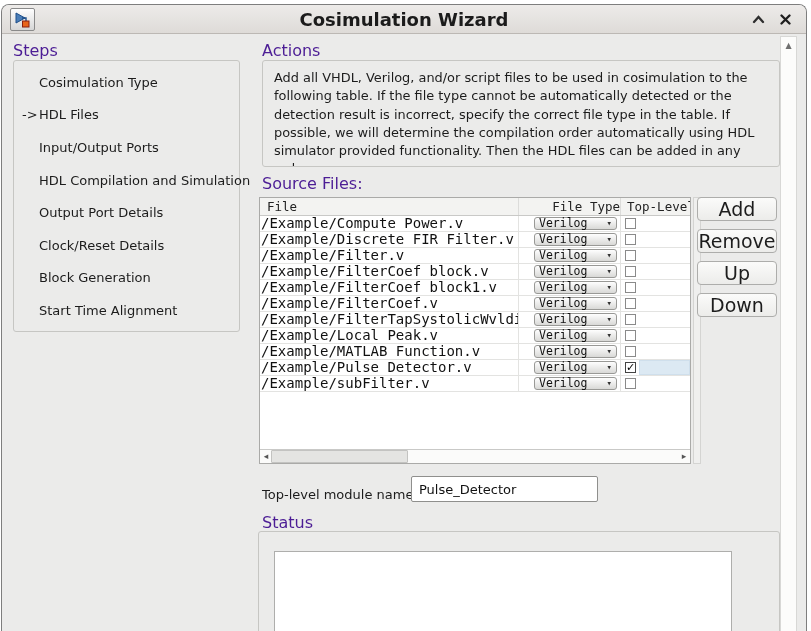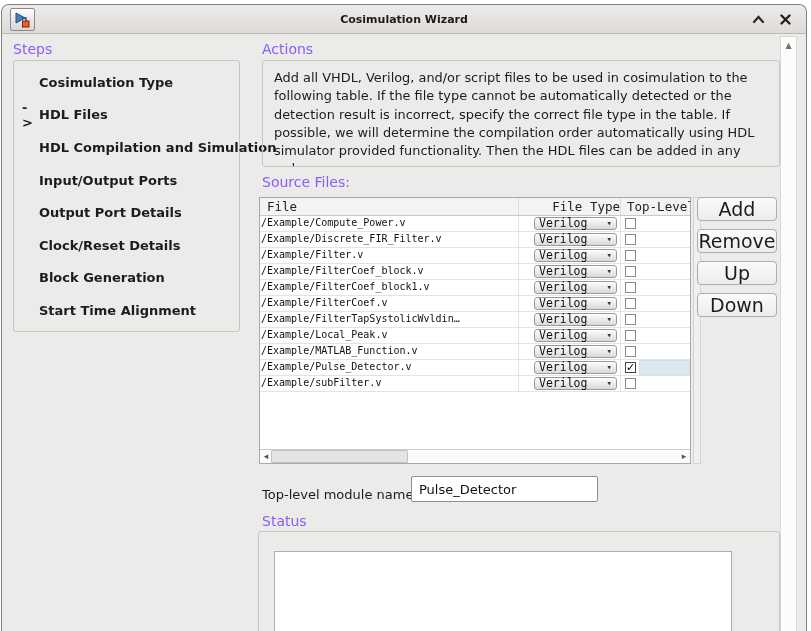--- a/index.html
+++ b/index.html
@@ -19,33 +19,33 @@
     border-bottom: 1px solid #bcb8b4;
   }
   .app-icon {
     position: absolute; left: 8px; top: 3px; width: 25px; height: 23px;
     background: linear-gradient(#fefefe, #d6d6d6);
     border: 1px solid #8a8a8a; border-radius: 2px;
     display: flex; align-items: center; justify-content: center;
   }
   .win-title {
     position: absolute; left: 0; right: 0; top: 0; height: 29px;
-    text-align: center; line-height: 29px; font-weight: bold; font-size: 11px; color: #1b1b1b;
+    text-align: center; line-height: 29px; font-weight: bold; font-size: 18px; color: #1b1b1b;
   }
   .win-controls {
     position: absolute; right: 15px; top: 0; height: 29px;
     display: flex; align-items: center; gap: 15px; z-index: 5;
   }
   .win-controls span { display: inline-flex; cursor: default; }
 
   
-  .panel-label { position: absolute; font-size: 14px; color: #8b5cf6; }
+  .panel-label { position: absolute; font-size: 16px; color: #4c1d95; }
   .steps-box {
     position: absolute; left: 11px; top: 55px; width: 227px; height: 272px;
-    border: 1px solid #c6c6c3; border-radius: 3px; padding-top: 5px; font-weight: bold;
+    border: 1px solid #c6c6c3; border-radius: 3px; padding-top: 5px;
   }
   .step-item { height: 32.6px; position: relative; display: flex; align-items: center; font-size: 13px; }
   .step-arrow { position: absolute; left: 8px; width: 16px; font-size: 13px; color: #1c1c1c; }
   .step-label { margin-left: 25px; white-space: nowrap; }
 
   
   .actions-box {
     position: absolute; left: 260px; top: 55px; width: 518px; height: 107px;
     border: 1px solid #c6c6c3; border-radius: 3px;
     padding: 8px 11px; font-size: 12.9px; line-height: 18.3px; color: #1c1c1c;
@@ -63,21 +63,21 @@
     height: 18px; flex: none; display: flex; background: #f3f3f1;
     border-bottom: 1px solid #c9c9c7; font-size: 12.5px; color: #222;
   }
   .sf-header > div { line-height: 17px; white-space: nowrap; overflow: hidden; }
   .hcol-file { width: 259px; border-right: 1px solid #dcdcda; padding-left: 7px; }
   .hcol-type { width: 102px; border-right: 1px solid #dcdcda; text-align: right; }
   .hcol-top  { flex: 1; padding-left: 6px; }
   .sf-body { flex: 1; background: #fff; overflow: hidden; }
   .sf-row { height: 16px; display: flex; border-bottom: 1px solid #e3e3e1; }
   .cell-file {
-    width: 259px; border-right: 1px solid #e3e3e1; font-size: 10px; line-height: 14px;
+    width: 259px; border-right: 1px solid #e3e3e1; font-size: 14px; line-height: 14px;
     padding-left: 1px; white-space: nowrap; overflow: hidden; color: #101010;
   }
   .cell-type { width: 102px; border-right: 1px solid #e3e3e1; padding: 1px 3px 0 3px; }
   .combo {
     height: 13px; border: 1px solid #999996; border-radius: 3px;
     background: linear-gradient(#fefefe, #d9d9d7);
     display: flex; align-items: center; justify-content: space-between; padding: 0 4px;
     font-size: 11.5px; line-height: 11px; color: #111; margin-left: 12px;
   }
   .combo-arrow { font-size: 9px; color: #333; line-height: 9px; }
@@ -180,26 +180,26 @@
     <span class="step-label">Cosimulation Type</span>
   </div>
 
   <div class="step-item">
     <span class="step-arrow">-&gt;</span>
     <span class="step-label">HDL Files</span>
   </div>
 
   <div class="step-item">
     <span class="step-arrow"></span>
+    <span class="step-label">Input/Output Ports</span>
+  </div>
+
+  <div class="step-item">
+    <span class="step-arrow"></span>
     <span class="step-label">HDL Compilation and Simulation</span>
-  </div>
-
-  <div class="step-item">
-    <span class="step-arrow"></span>
-    <span class="step-label">Input/Output Ports</span>
   </div>
 
   <div class="step-item">
     <span class="step-arrow"></span>
     <span class="step-label">Output Port Details</span>
   </div>
 
   <div class="step-item">
     <span class="step-arrow"></span>
     <span class="step-label">Clock/Reset Details</span>

